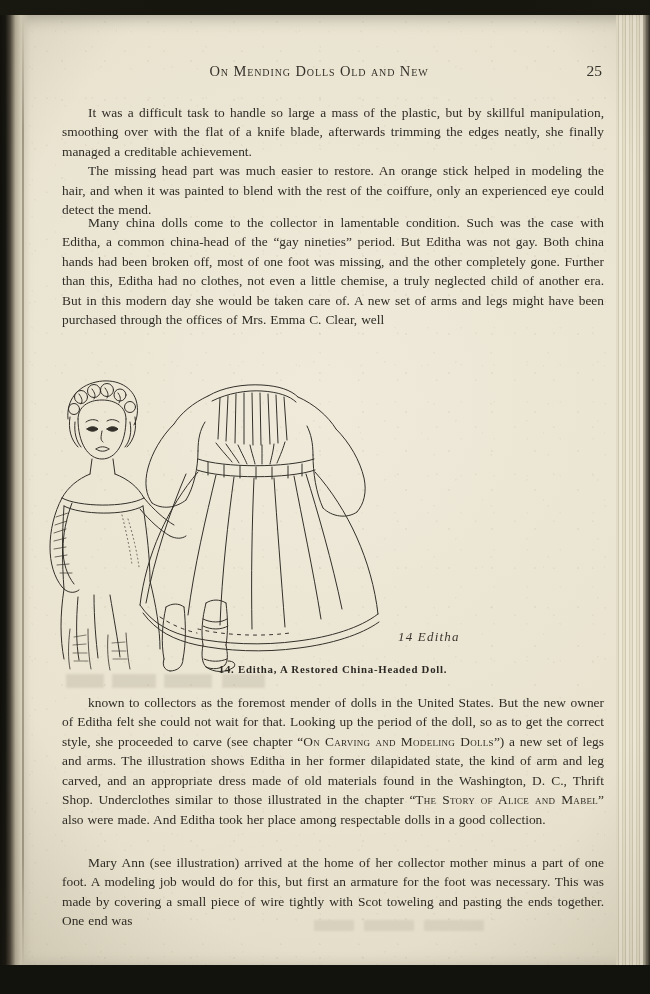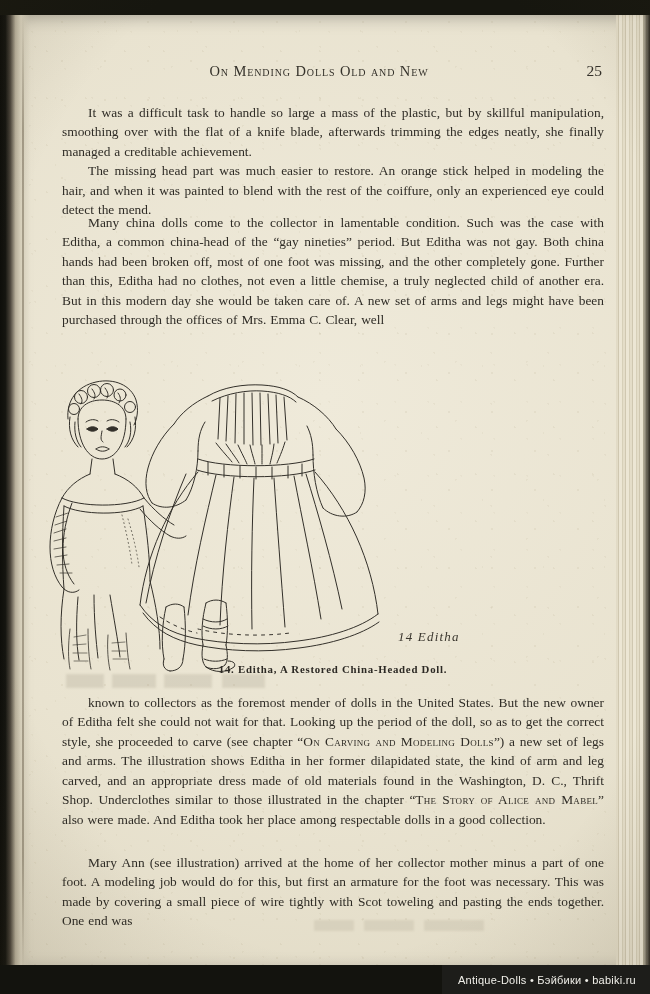--- a/index.html
+++ b/index.html
@@ -463,15 +463,14 @@
 
   <div class="foredge"></div>
   <div class="foredge-dark"></div>
   <div class="gutter"></div>
   <div class="gutter-line"></div>
 
   <div class="vignette"></div>
 
   <div class="band-bottom"></div>
 
-  <div class="watermark">Antique-Dolls • Бэйбики • babiki.ru</div>
 
 </div>
 
 </body></html>

